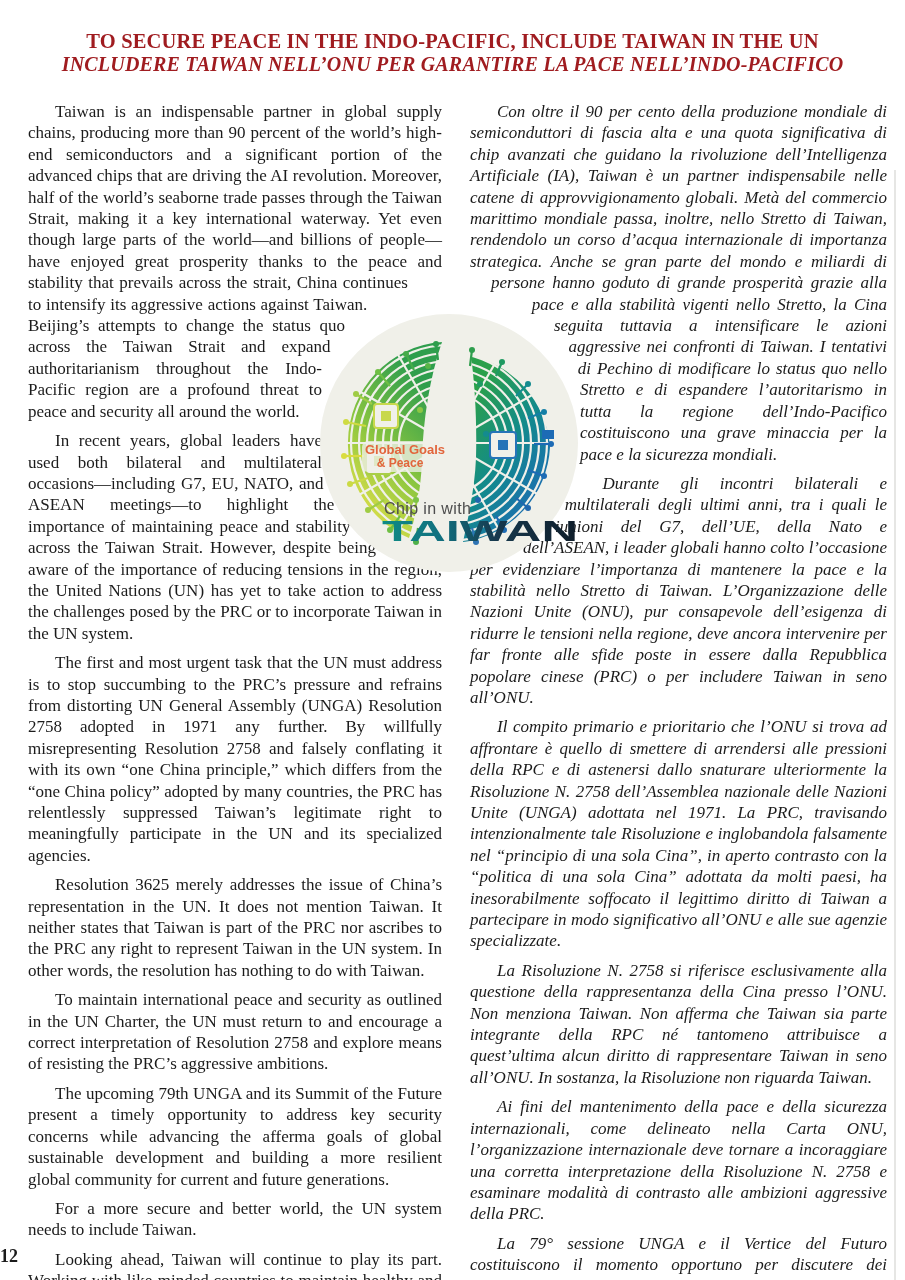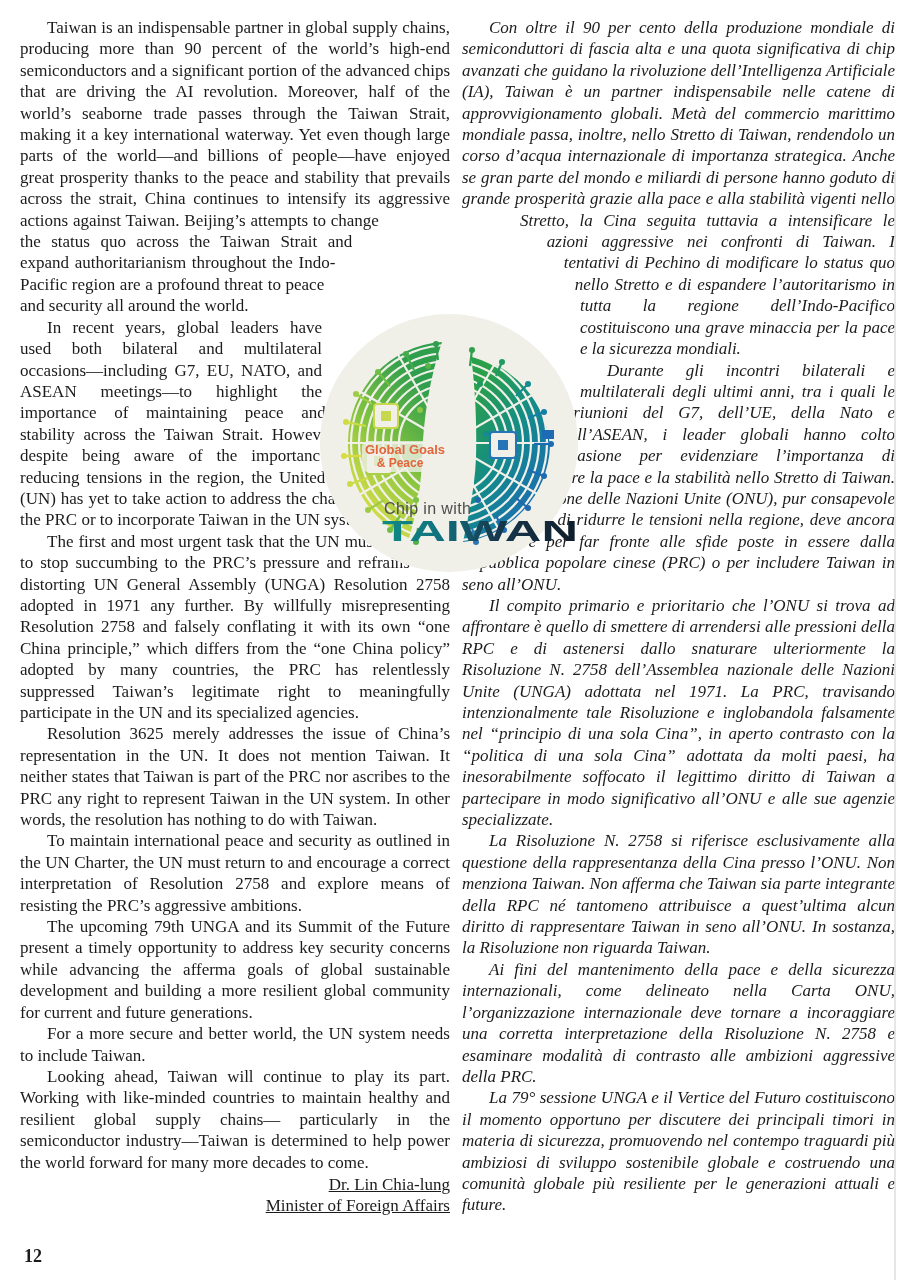--- a/index.html
+++ b/index.html
@@ -23,54 +23,58 @@
   .columns{
     display:flex;
     margin-top:17px;
     padding-left:20px;padding-right:10px;
     gap:12px;
   }
   .col{
     font-size:17px;line-height:21.4px;
     text-align:justify;
   }
-  .col p{margin:0;text-indent:27px;}
+  .col p{margin:8px;text-indent:27px;}
   .col-en{width:430px;}
   .col-it{width:433px;font-style:italic;}
   
   .wrap-left{
     float:right;width:128px;height:464px;
     shape-outside:circle(136px at 128px 330px);
   }
   .wrap-right{
     float:left;width:118px;height:464px;
     shape-outside:circle(136px at -13px 330px);
   }
   .signature{text-align:right;margin-top:1px;}
   .signature div{line-height:21.4px;text-decoration:underline;}
   
   .logo{
     position:absolute;left:320px;top:314px;width:258px;height:258px;
   }
   .logo svg{display:block;width:258px;height:258px;}
   
   .page-number{
-    position:absolute;left:24px;bottom:13px;
+    position:absolute;left:0;bottom:13px;
     font-size:18px;font-weight:bold;
   }
   .scan-line{
     position:absolute;right:9px;top:170px;bottom:0;width:2px;
     background:#dcdcd8;opacity:0.7;
   }
 </style>
 </head>
 <body>
 
 <div class="page">
 
+  <div class="title">
+    <div class="t1">TO SECURE PEACE IN THE INDO-PACIFIC, INCLUDE TAIWAN IN THE UN</div>
+    <div class="t2">INCLUDERE TAIWAN NELL’ONU PER GARANTIRE LA PACE NELL’INDO-PACIFICO</div>
+  </div>
 
   <div class="columns">
 
     <div class="col col-en" lang="en">
       <div class="wrap-left"></div>
       <p>Taiwan is an indispensable partner in global supply chains, producing more than 90 percent of the world’s high-end semiconductors and a significant portion of the advanced chips that are driving the AI revolution. Moreover, half of the world’s seaborne trade passes through the Taiwan Strait, making it a key international waterway. Yet even though large parts of the world—and billions of people—have enjoyed great prosperity thanks to the peace and stability that prevails across the strait, China continues to intensify its aggressive actions against Taiwan. Beijing’s attempts to change the status quo across the Taiwan Strait and expand authoritarianism throughout the Indo-Pacific region are a profound threat to peace and security all around the world.</p>
       <p>In recent years, global leaders have used both bilateral and multilateral occasions—including G7, EU, NATO, and ASEAN meetings—to highlight the importance of maintaining peace and stability across the Taiwan Strait. However, despite being aware of the importance of reducing tensions in the region, the United Nations (UN) has yet to take action to address the challenges posed by the PRC or to incorporate Taiwan in the UN system.</p>
       <p>The first and most urgent task that the UN must address is to stop succumbing to the PRC’s pressure and refrains from distorting UN General Assembly (UNGA) Resolution 2758 adopted in 1971 any further. By willfully misrepresenting Resolution 2758 and falsely conflating it with its own “one China principle,” which differs from the “one China policy” adopted by many countries, the PRC has relentlessly suppressed Taiwan’s legitimate right to meaningfully participate in the UN and its specialized agencies.</p>
       <p>Resolution 3625 merely addresses the issue of China’s representation in the UN. It does not mention Taiwan. It neither states that Taiwan is part of the PRC nor ascribes to the PRC any right to represent Taiwan in the UN system. In other words, the resolution has nothing to do with Taiwan.</p>
       <p>To maintain international peace and security as outlined in the UN Charter, the UN must return to and encourage a correct interpretation of Resolution 2758 and explore means of resisting the PRC’s aggressive ambitions.</p>

